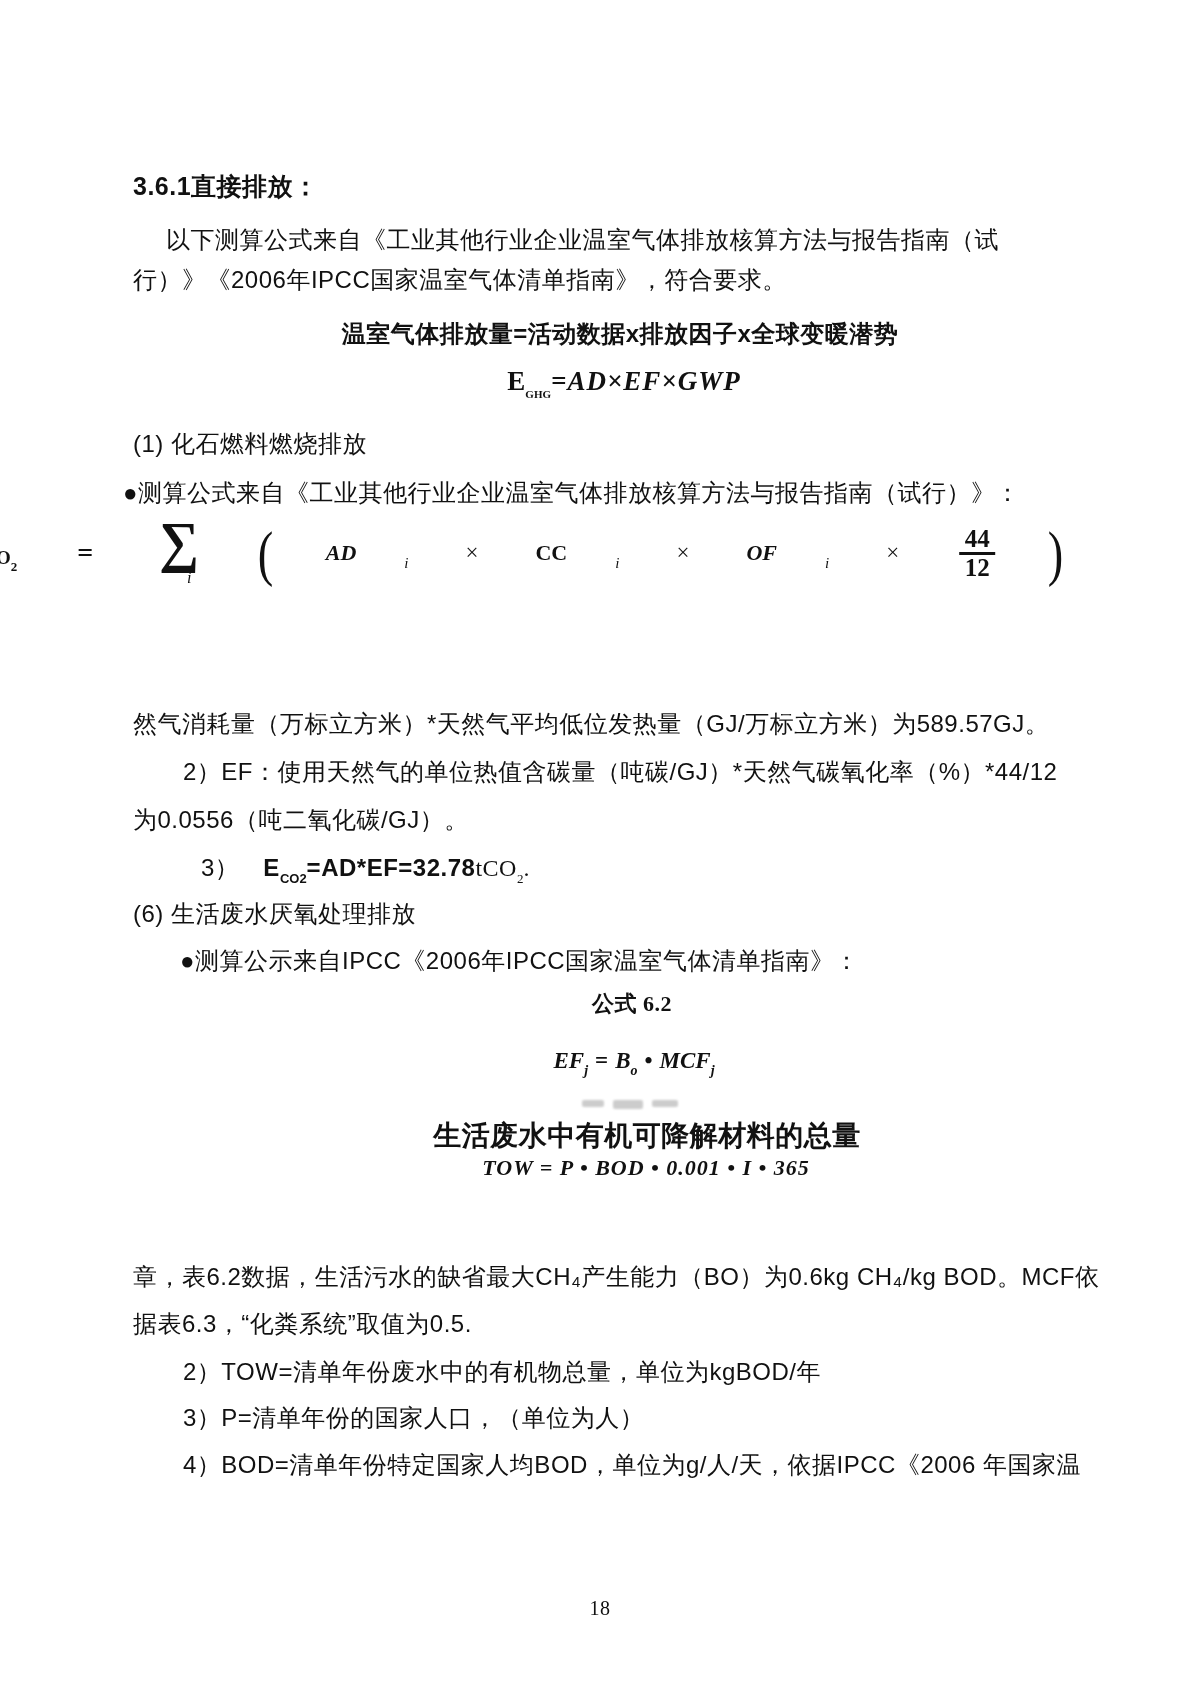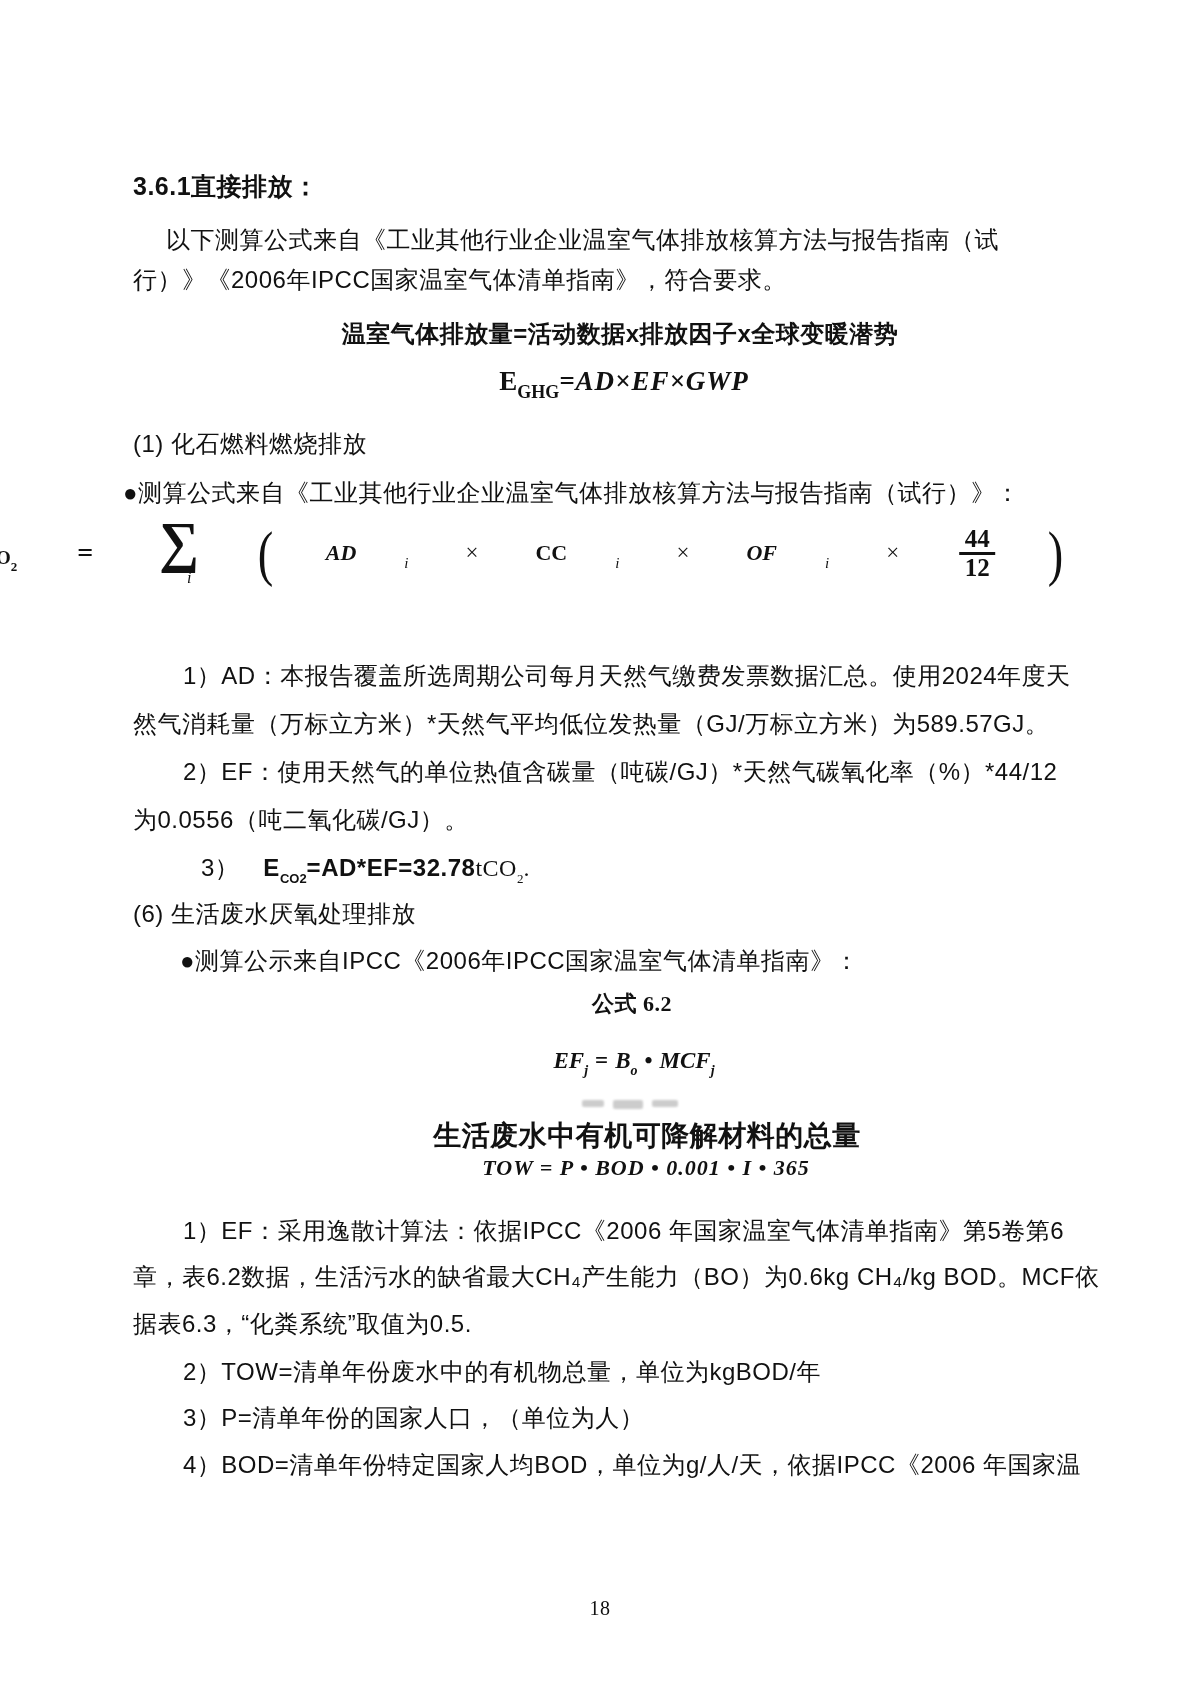--- a/index.html
+++ b/index.html
@@ -19,21 +19,21 @@
     white-space:nowrap;
     letter-spacing:0.5px;
   }
   .bold{font-weight:bold;}
   .center{left:50%;transform:translateX(-50%);}
   .serif{font-family:"Liberation Serif",serif;}
   .ital{font-style:italic;}
 
   
   .ghg-f{position:absolute;font-family:"Liberation Serif",serif;font-weight:bold;font-size:27px;}
-  .g-sub{font-size:18px;position:relative;top:8px;letter-spacing:0;}
+  .g-sub{font-size:11px;position:relative;top:8px;letter-spacing:0;}
   .g-rest{font-style:italic;letter-spacing:1px;}
 
   
   .formula{position:absolute;display:flex;align-items:center;font-family:"Liberation Serif",serif;gap:48px;}
   .f-E{font-weight:bold;font-size:33px;}
   .f-sub1{font-weight:bold;font-size:19px;position:relative;top:10px;}
   .f-sub2{font-weight:bold;font-size:13px;position:relative;top:17px;}
   .f-subcn{font-size:13px;position:relative;top:17px;margin-left:4px;color:#444;letter-spacing:2px;font-family:"Liberation Sans",sans-serif;}
   .f-eq{font-weight:bold;font-size:28px;margin:0 12px;}
   .f-sigma-wrap{display:inline-flex;flex-direction:column;align-items:center;margin:0 6px;}
@@ -103,21 +103,20 @@
       <span class="f-tsub">i</span>
     <span class="f-x">×</span>
     <span class="f-frac">
         <span class="f-num">44</span>
         <span class="f-bar"></span>
         <span class="f-den">12</span>
       </span>
     <span class="f-paren">)</span>
   </div>
 
-  <div class="t" style="top:660px;left:183px;">1）AD：本报告覆盖所选周期公司每月天然气缴费发票数据汇总。使用2024年度天</div>
   <div class="t" style="top:708px;left:133px;text-align:right;">然气消耗量（万标立方米）*天然气平均低位发热量（GJ/万标立方米）为589.57GJ。</div>
   <div class="t" style="top:756px;left:183px;">2）EF：使用天然气的单位热值含碳量（吨碳/GJ）*天然气碳氧化率（%）*44/12</div>
   <div class="t" style="top:804px;left:133px;">为0.0556（吨二氧化碳/GJ）。</div>
 
   <div class="t" style="top:852px;left:183px;margin-left:18px;">
     <span>3）</span><span class="gap"></span><span class="b">E</span><span class="sb b">CO2</span><span class="b">=AD*EF=32.78</span><span class="serif">tCO</span><span class="sb serif">2</span><span class="serif">.</span>
   </div>
 
   <div class="t" style="top:898px;left:133px;">(6) 生活废水厌氧处理排放</div>
   <div class="t" style="top:945px;left:180px;">●测算公示来自IPCC《2006年IPCC国家温室气体清单指南》：</div>
@@ -130,21 +129,20 @@
 
   <div class="smudge center" style="top:1100px;margin-left:30px;">
       <i></i>
       <i></i>
       <i></i>
     </div>
 
   <div class="t bold center" style="top:1112px;margin-left:47px;font-size:28px;margin-top:8px;">生活废水中有机可降解材料的总量</div>
   <div class="t serif ital bold center" style="top:1152px;margin-left:46px;font-size:22px;letter-spacing:1px;">TOW = P • BOD • 0.001 • I • 365</div>
 
-  <div class="t" style="top:1215px;left:183px;">1）EF：采用逸散计算法：依据IPCC《2006 年国家温室气体清单指南》第5卷第6</div>
   <div class="t" style="top:1261px;left:133px;">章，表6.2数据，生活污水的缺省最大CH₄产生能力（BO）为0.6kg CH₄/kg BOD。MCF依</div>
   <div class="t" style="top:1308px;left:133px;">据表6.3，“化粪系统”取值为0.5.</div>
   <div class="t" style="top:1356px;left:183px;">2）TOW=清单年份废水中的有机物总量，单位为kgBOD/年</div>
   <div class="t" style="top:1402px;left:183px;">3）P=清单年份的国家人口，（单位为人）</div>
   <div class="t" style="top:1449px;left:183px;">4）BOD=清单年份特定国家人均BOD，单位为g/人/天，依据IPCC《2006 年国家温</div>
 
   <div class="t serif center" style="top:1592px;font-size:20px;">18</div>
 
 </div>
 

